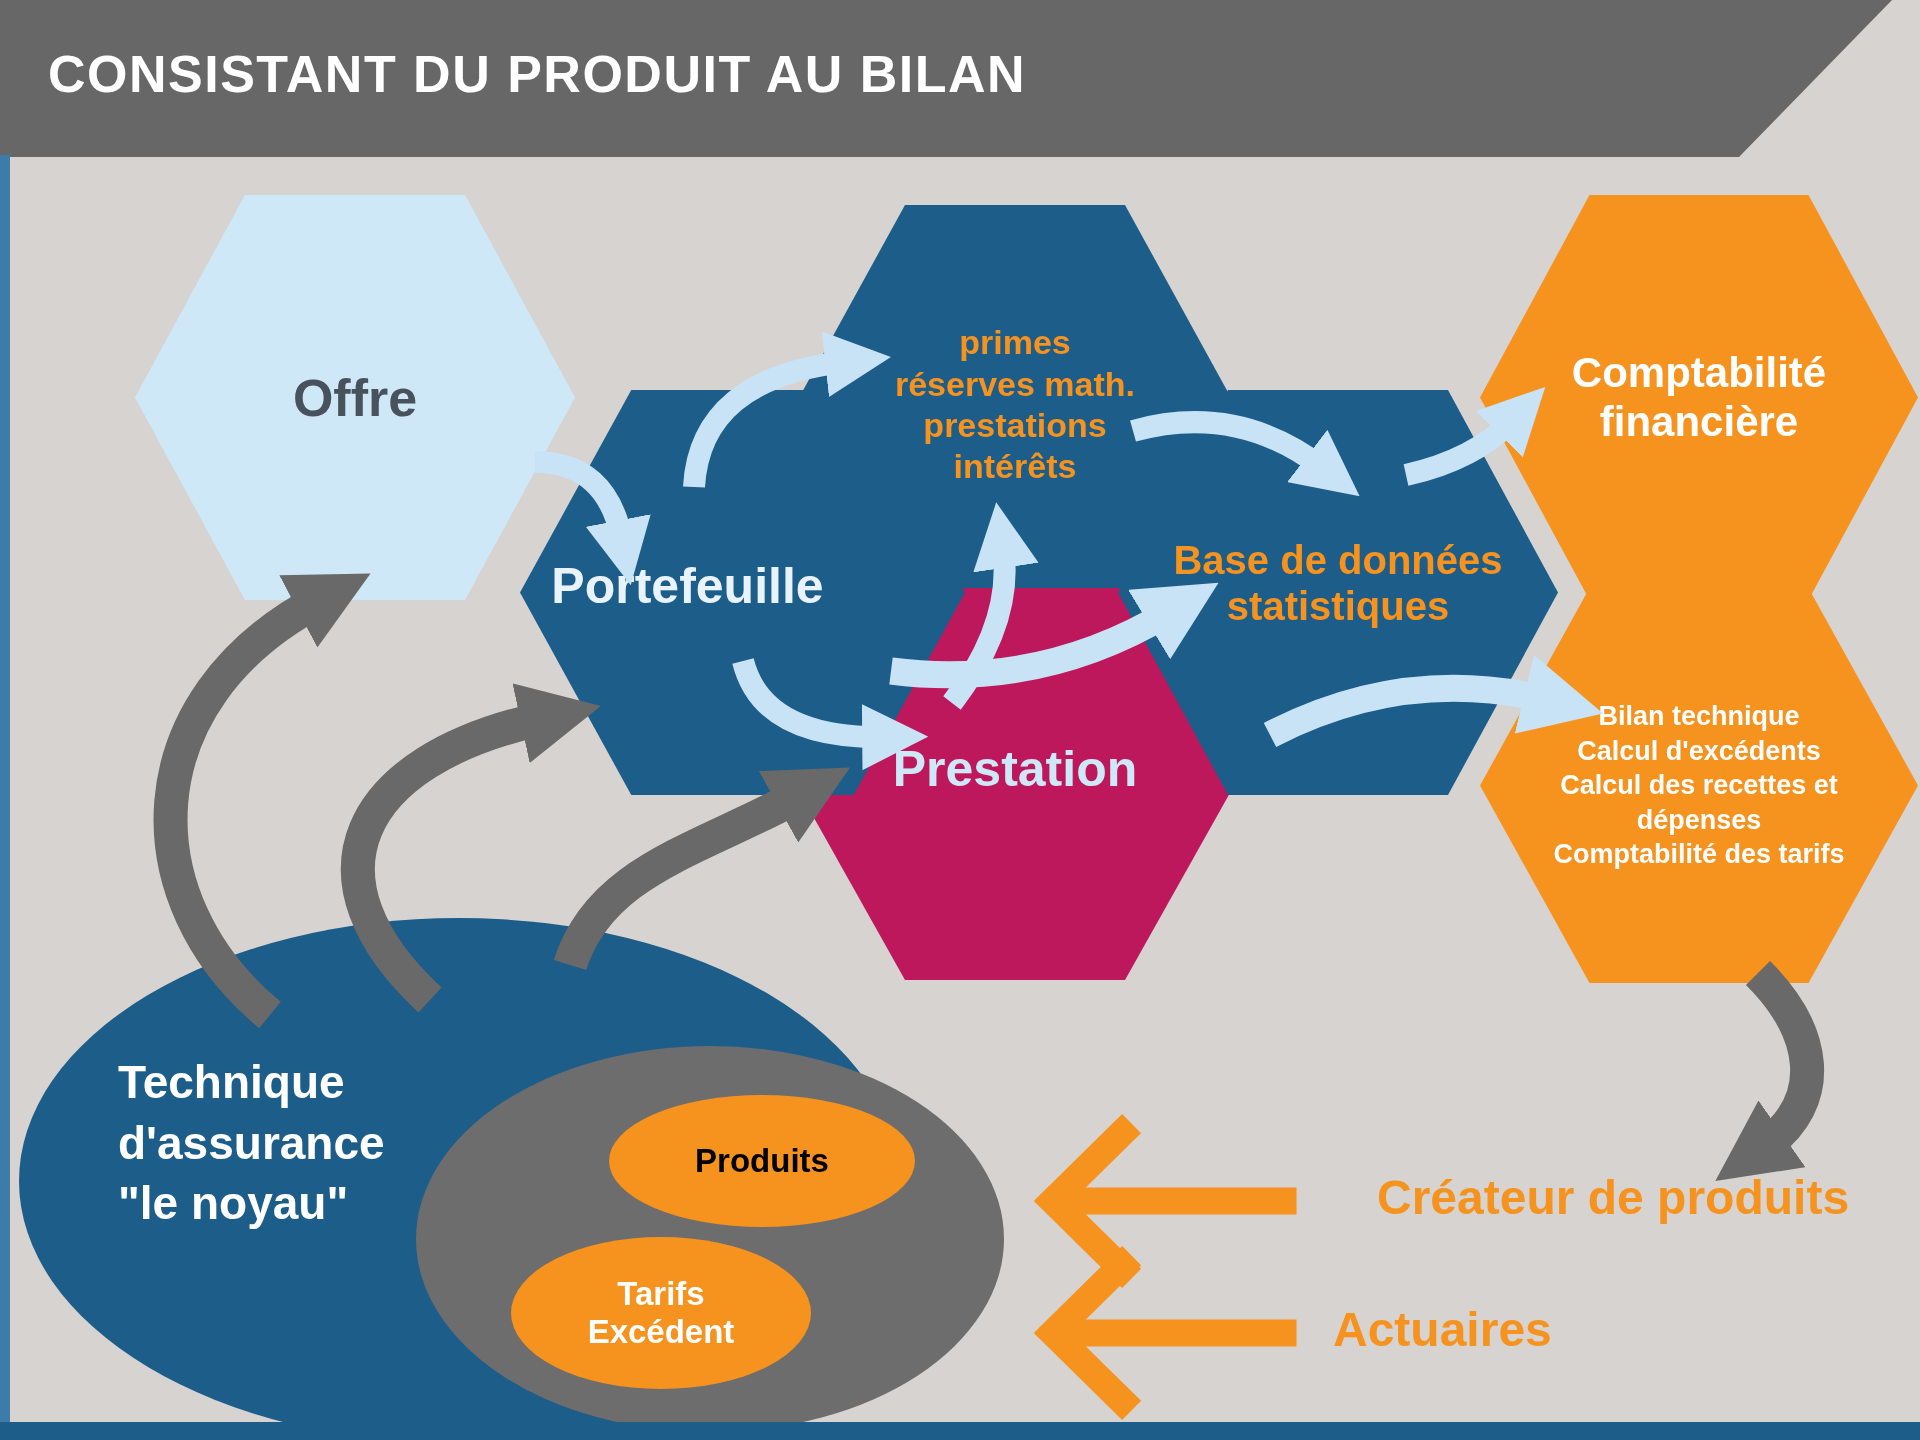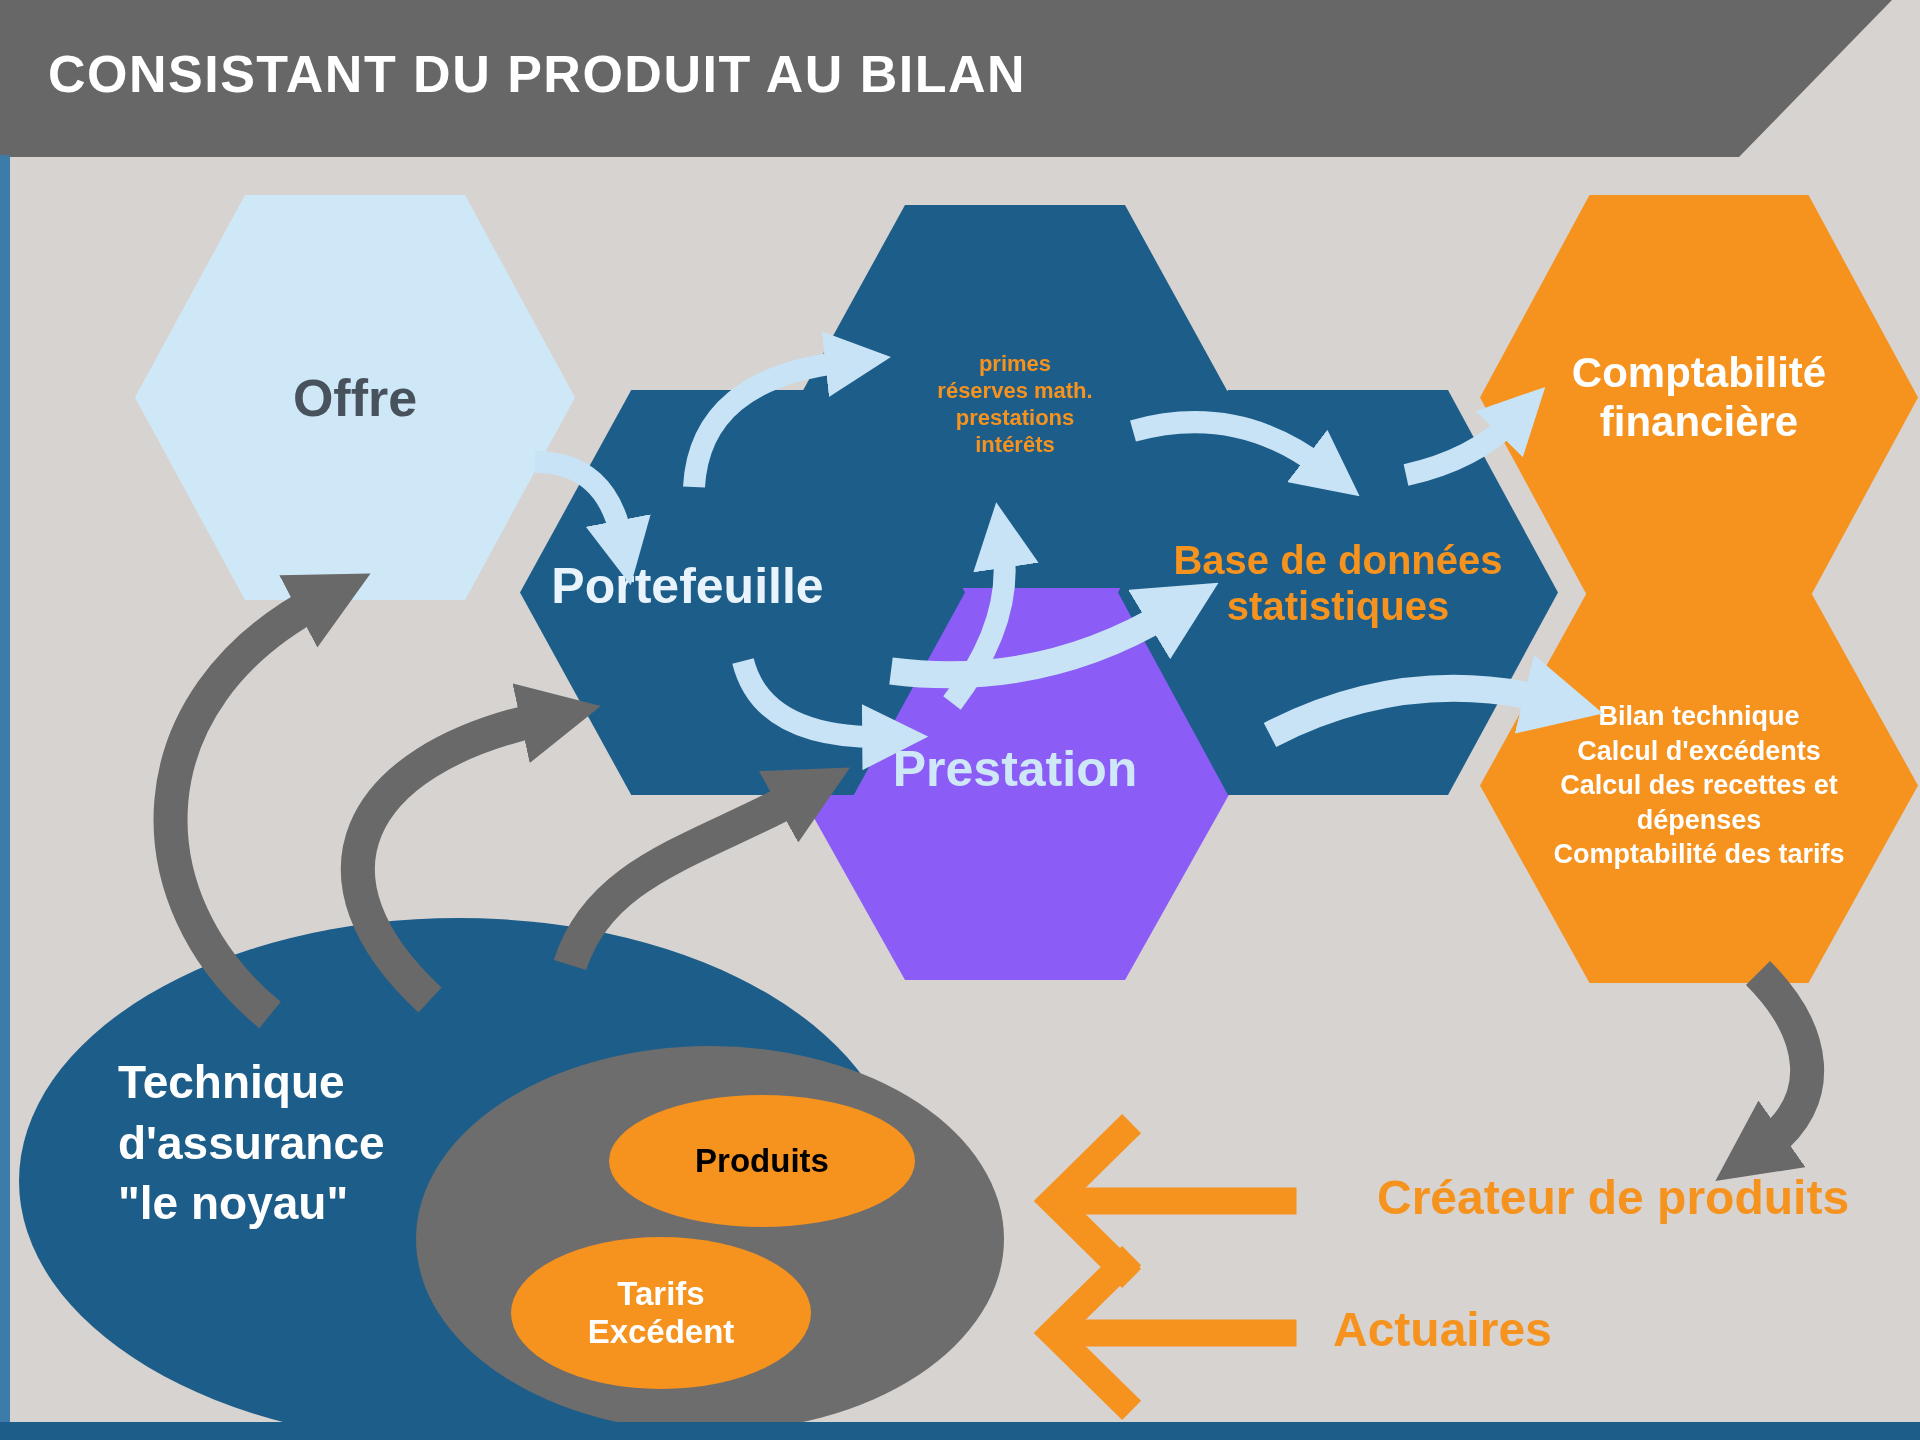--- a/index.html
+++ b/index.html
@@ -25,22 +25,22 @@
     clip-path:polygon(25% 0,75% 0,100% 50%,75% 100%,25% 100%,0 50%);
     display:flex;flex-direction:column;align-items:center;justify-content:center;
     text-align:center;font-weight:bold;z-index:5;
   }
   .hex-offre{left:135px;top:195px;width:440px;height:405px;background:#cfe8f8;}
   .hex-offre .label{font-size:52px;color:#47525c;white-space:nowrap;}
   .hex-portefeuille{left:520px;top:390px;width:445px;height:405px;background:#1d5d8a;padding-right:110px;padding-bottom:14px;box-sizing:border-box;z-index:6;}
   .hex-portefeuille .label{font-size:50px;color:#e9f3fb;white-space:nowrap;}
   .hex-compta-tech{left:795px;top:205px;width:440px;height:400px;background:#1d5d8a;}
   .hex-compta-tech .ct-title{font-size:40px;line-height:1.1;color:#f6921e;width:310px;margin-bottom:10px;}
-  .hex-compta-tech .ct-line{font-size:22px;line-height:1.22;color:#f6921e;}
-  .hex-prestation{left:795px;top:588px;width:440px;height:392px;background:#8b5cf6;padding-bottom:30px;box-sizing:border-box;}
+  .hex-compta-tech .ct-line{font-size:34px;line-height:1.22;color:#f6921e;}
+  .hex-prestation{left:795px;top:588px;width:440px;height:392px;background:#be185d;padding-bottom:30px;box-sizing:border-box;}
   .hex-prestation .label{font-size:50px;color:#cfe8f8;white-space:nowrap;}
   .hex-base{left:1118px;top:390px;width:440px;height:405px;background:#1d5d8a;padding-bottom:19px;box-sizing:border-box;}
   .hex-base .label{font-size:40px;line-height:1.15;color:#f6921e;width:330px;}
   .hex-compta-fin{left:1480px;top:195px;width:438px;height:405px;background:#f6921e;}
   .hex-compta-fin .label{font-size:42px;line-height:1.15;color:#ffffff;width:300px;}
   .hex-bilan{left:1480px;top:588px;width:438px;height:395px;background:#f6921e;}
   .hex-bilan .bl-line{font-size:27px;line-height:1.28;color:#ffffff;width:340px;}
 
   
   .ellipse{position:absolute;border-radius:50%;}

